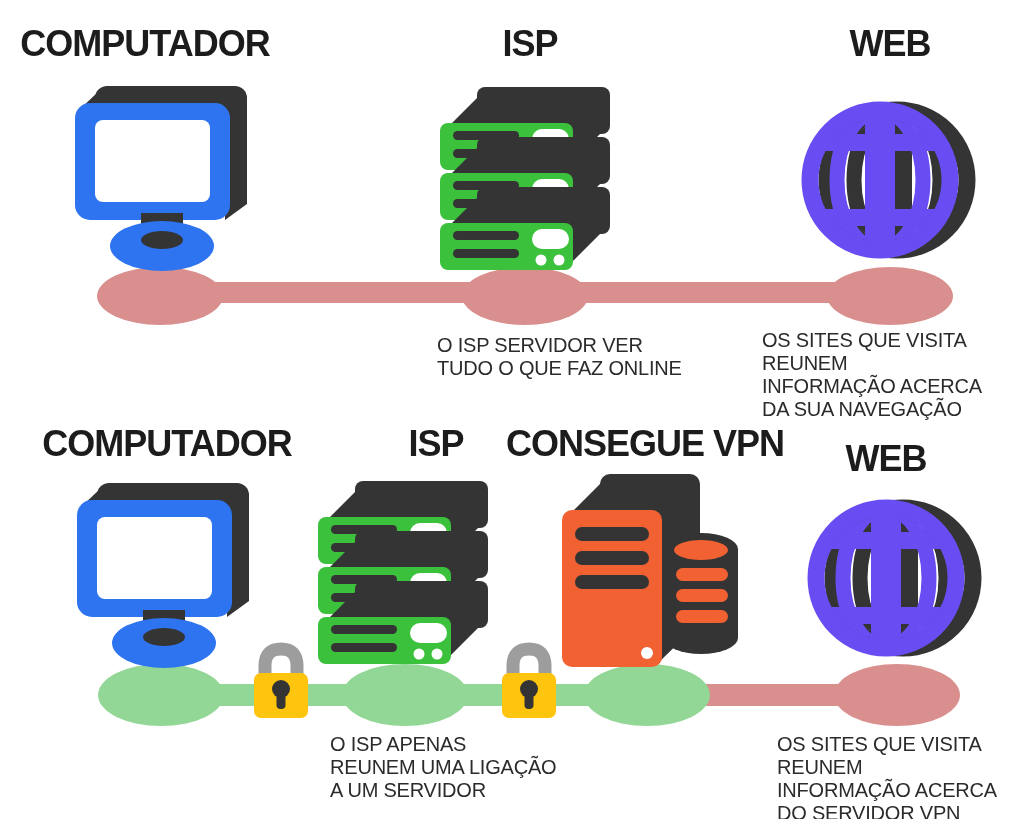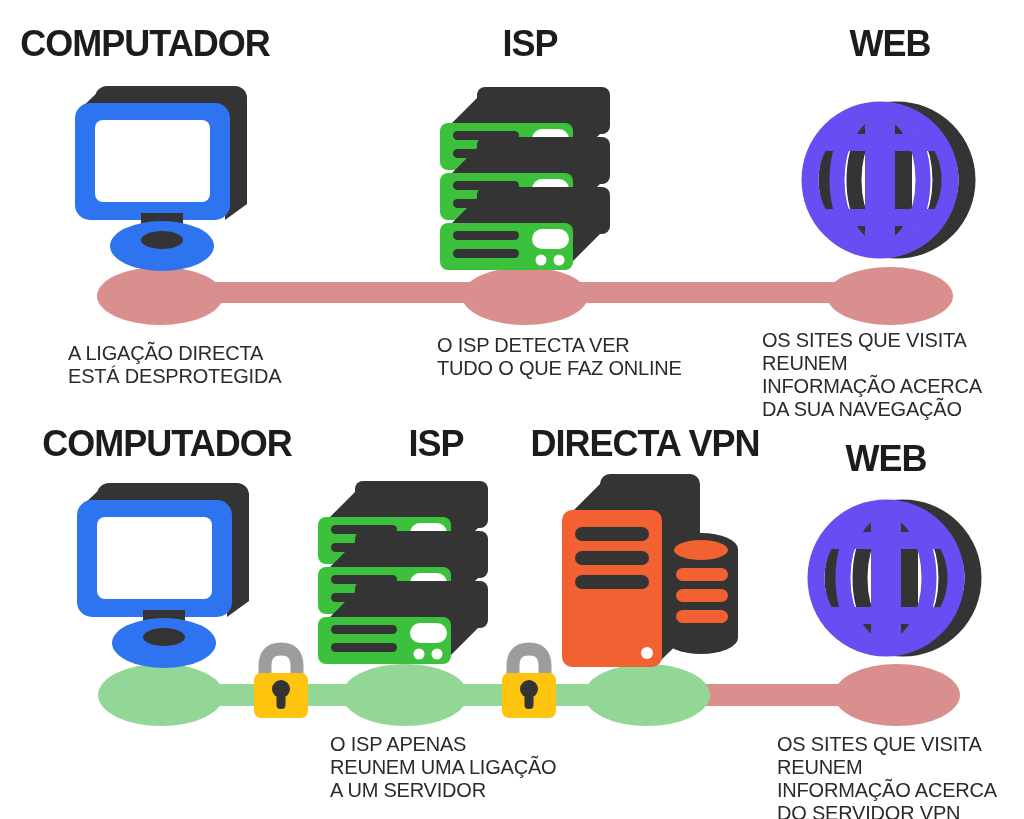--- a/index.html
+++ b/index.html
@@ -136,26 +136,24 @@
     <use href="#padlock" x="281" y="649"></use>
     <use href="#padlock" x="529" y="649"></use>
   </svg>
 
   <div class="title" style="left:145px;top:26px">COMPUTADOR</div>
   <div class="title" style="left:530px;top:26px">ISP</div>
   <div class="title" style="left:890px;top:26px">WEB</div>
 
   <div class="title" style="left:167px;top:426px">COMPUTADOR</div>
   <div class="title" style="left:436px;top:426px">ISP</div>
-  <div class="title" style="left:645px;top:426px">DIRECTA VPN</div>
+  <div class="title" style="left:645px;top:426px">CONSEGUE VPN</div>
   <div class="title" style="left:886px;top:441px">WEB</div>
 
-  <div class="caption" style="left:68px;top:342px">A LIGAÇÃO DIRECTA
-ESTÁ DESPROTEGIDA</div>
-  <div class="caption" style="left:437px;top:334px">O ISP DETECTA VER
+  <div class="caption" style="left:437px;top:334px">O ISP SERVIDOR VER
 TUDO O QUE FAZ ONLINE</div>
   <div class="caption" style="left:762px;top:329px">OS SITES QUE VISITA REUNEM
 INFORMAÇÃO ACERCA
 DA SUA NAVEGAÇÃO</div>
 
   <div class="caption" style="left:330px;top:733px">O ISP APENAS
 REUNEM UMA LIGAÇÃO
 A UM SERVIDOR</div>
   <div class="caption" style="left:777px;top:733px">OS SITES QUE VISITA REUNEM
 INFORMAÇÃO ACERCA

